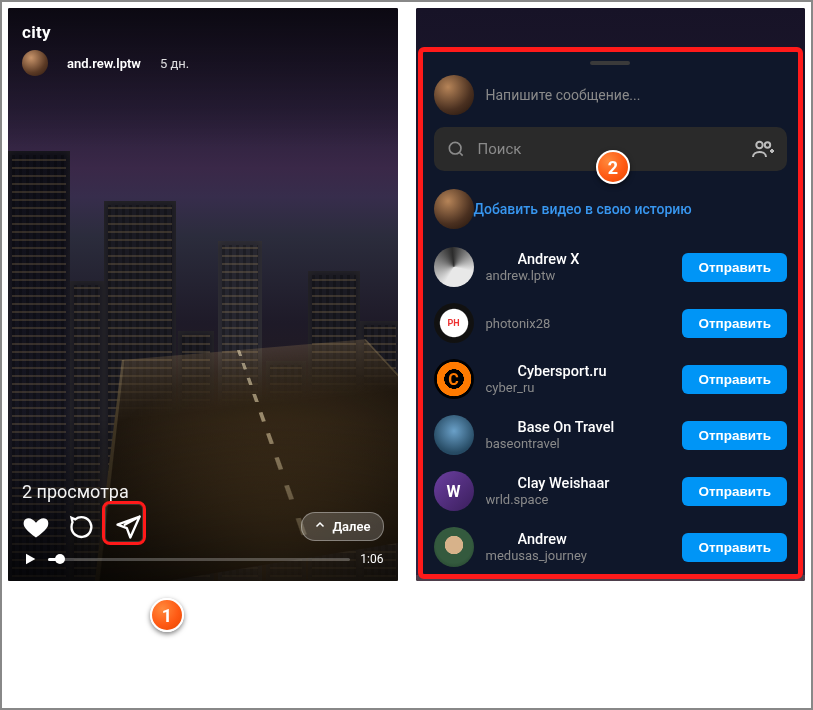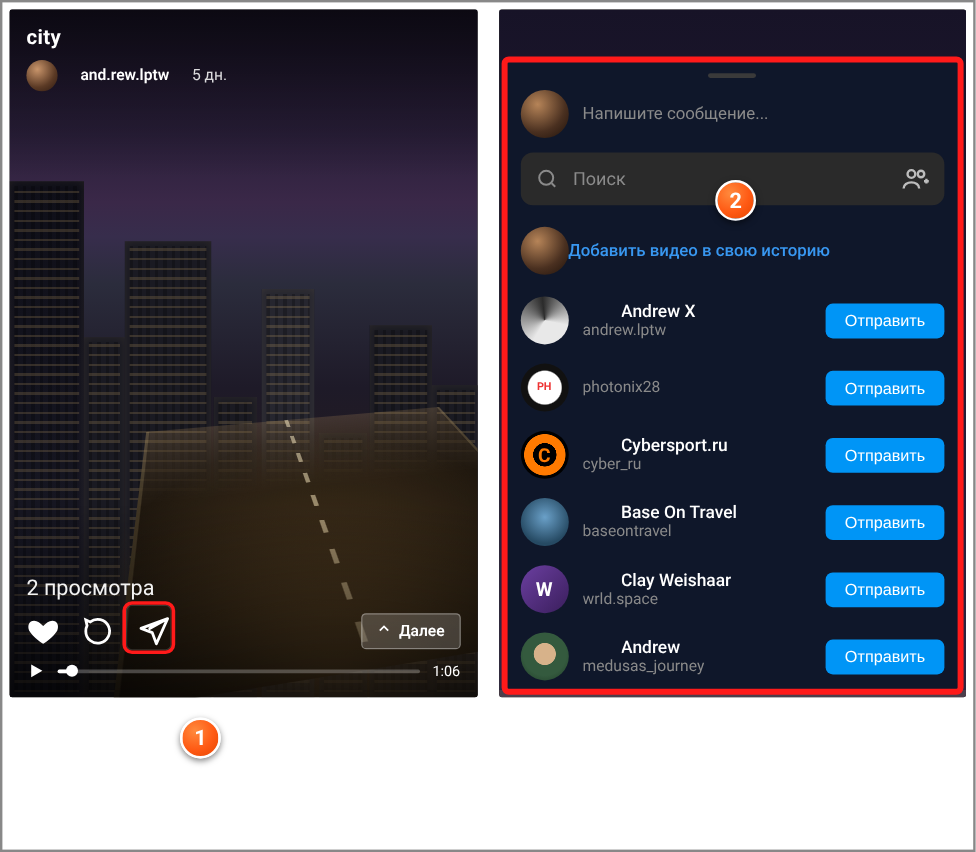--- a/index.html
+++ b/index.html
@@ -70,21 +70,21 @@
 .username { font-weight: 600; }
 .age { opacity: .85; }
 
 .footer { position: absolute; left: 14px; right: 14px; bottom: 14px; color:#fff; }
 .views { font-size: 18px; margin-bottom: 10px; opacity: .95; }
 .actions { display: flex; align-items: center; gap: 18px; }
 .icon { width: 28px; height: 28px; color: #fff; }
 .icon svg { width: 100%; height: 100%; display: block; }
 .next-pill { margin-left: auto; display: flex; align-items: center; gap: 6px;
   background: rgba(255,255,255,.18); border: 1px solid rgba(255,255,255,.35);
-  color: #fff; font-size: 13px; font-weight: 600; padding: 6px 12px; border-radius: 4px; }
+  color: #fff; font-size: 13px; font-weight: 600; padding: 6px 12px; border-radius: 14px; }
 .progress-row { display: flex; align-items: center; gap: 10px; margin-top: 10px; font-size: 12px; }
 .play-btn { width: 16px; height: 16px; }
 .bar { flex: 1; height: 3px; background: rgba(255,255,255,.25); border-radius: 2px; position: relative; }
 .bar-fill { position: absolute; left: 0; top: 0; bottom: 0; width: 4%; background: #fff; border-radius: 2px; }
 .bar-knob { position: absolute; left: 4%; top: 50%; width: 10px; height: 10px; margin: -5px 0 0 -5px;
   background:#fff; border-radius: 50%; }
 
 
 .hl-share {
   position: absolute; width: 44px; height: 44px;
@@ -124,21 +124,21 @@
 .as-avatar { width: 40px; height: 40px; border-radius: 50%;
   background: radial-gradient(circle at 35% 30%, #b68458, #4a3020 60%, #1e110a); flex:none; }
 .as-text { color:#3897f0; font-size:14px; font-weight:500; }
 
 .list { }
 .contact { display:flex; align-items:center; gap:12px; padding:8px 0; }
 .c-avatar { width:40px; height:40px; border-radius:50%; flex:none; background:#333; position:relative; overflow:hidden;}
 .c-name-wrap { flex:1; min-width:0; }
 .c-name { color:#fff; font-size:14.5px; font-weight:500; white-space:nowrap; overflow:hidden; text-overflow:ellipsis;margin-left:32px; }
 .c-handle { color:#8a8a8a; font-size:13px; white-space:nowrap; overflow:hidden; text-overflow:ellipsis; }
-.send-btn { background:#0095f6; color:#fff; font-size:13.5px; font-weight:400;
+.send-btn { background:#0095f6; color:#fff; font-size:13.5px; font-weight:700;
   padding:7px 16px; border-radius:6px; border:none; flex:none; }
 
 
 .av1 { background: conic-gradient(from 210deg,#e8e8e8,#2b2b2b 40%,#e8e8e8 70%); }
 .av2 { background: radial-gradient(circle,#fff 48%, #111 52%); }
 .av2::after{content:"PH";position:absolute;inset:0;display:flex;align-items:center;justify-content:center;font-size:9px;color:#e33;font-weight:700;}
 .av3 { background: radial-gradient(circle at 50% 50%, #000 0 34%, #ff7a00 35% 60%, #000 62%);}
 .av3::after{content:"C";position:absolute;inset:0;display:flex;align-items:center;justify-content:center;color:#ff7a00;font-weight:700;}
 .av4 { background: radial-gradient(circle at 50% 40%, #6aa0c8, #264a63 70%);}
 .av5 { background: linear-gradient(135deg,#6b3fa0,#3a1e5c);}

